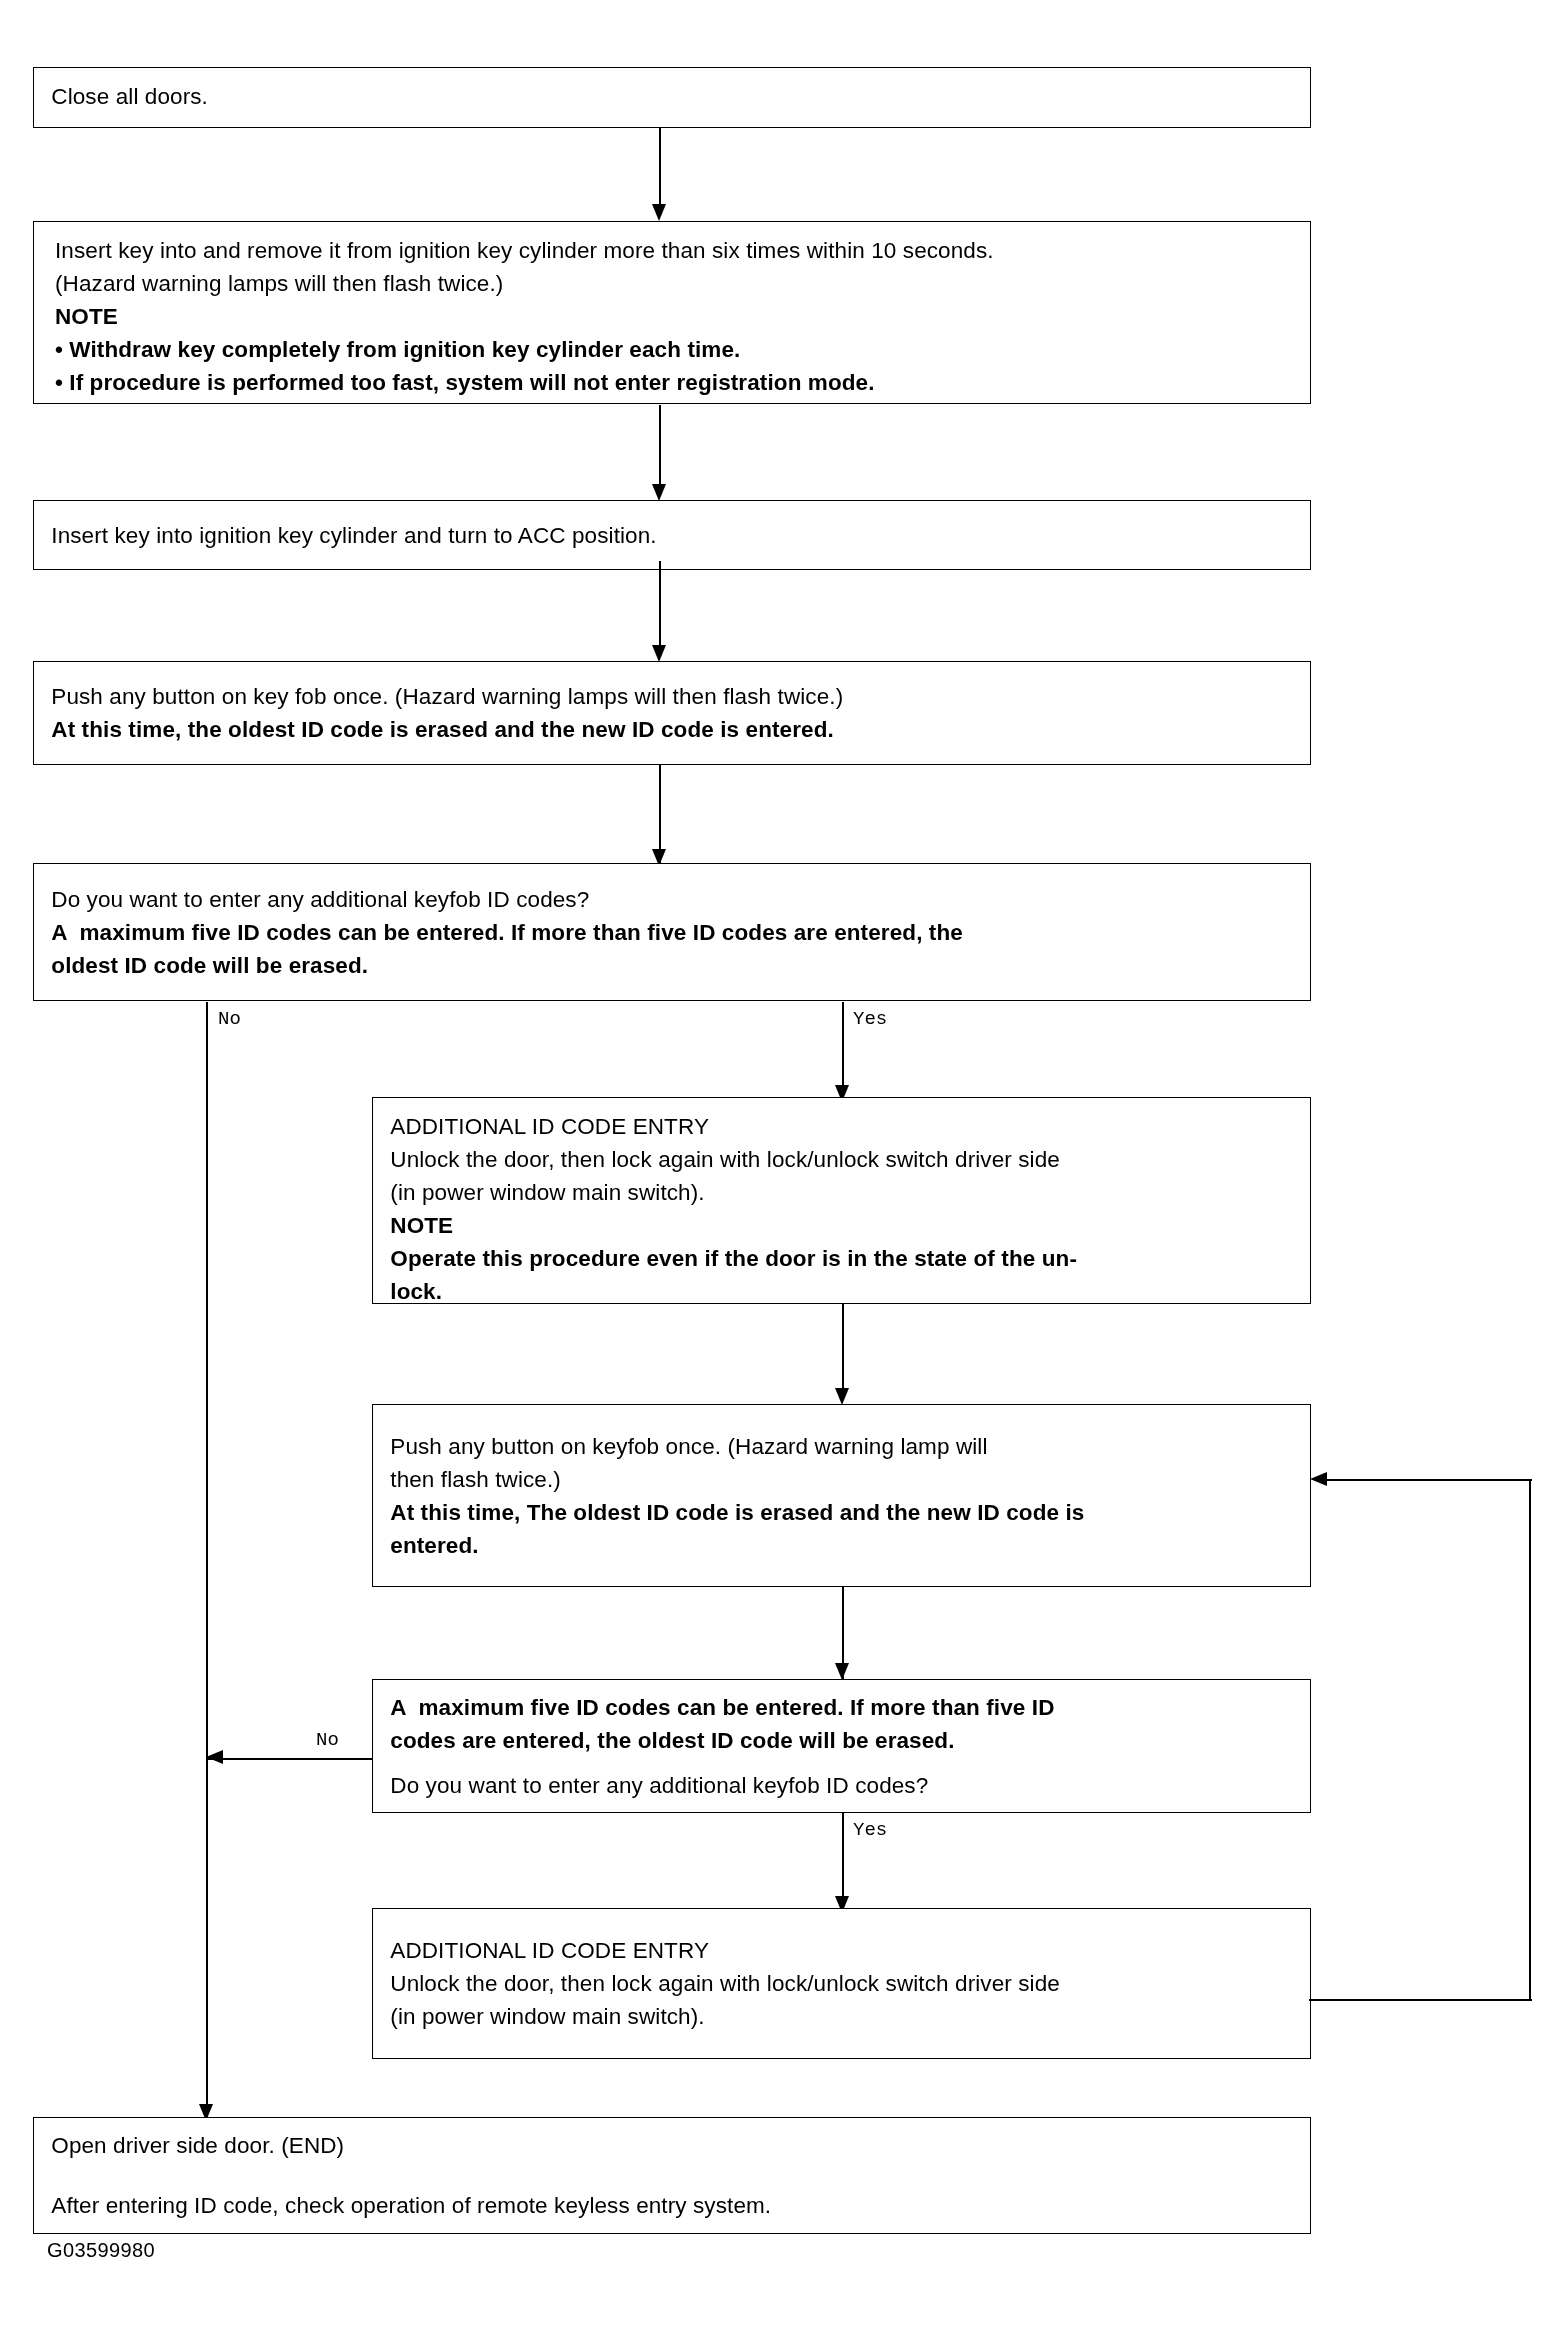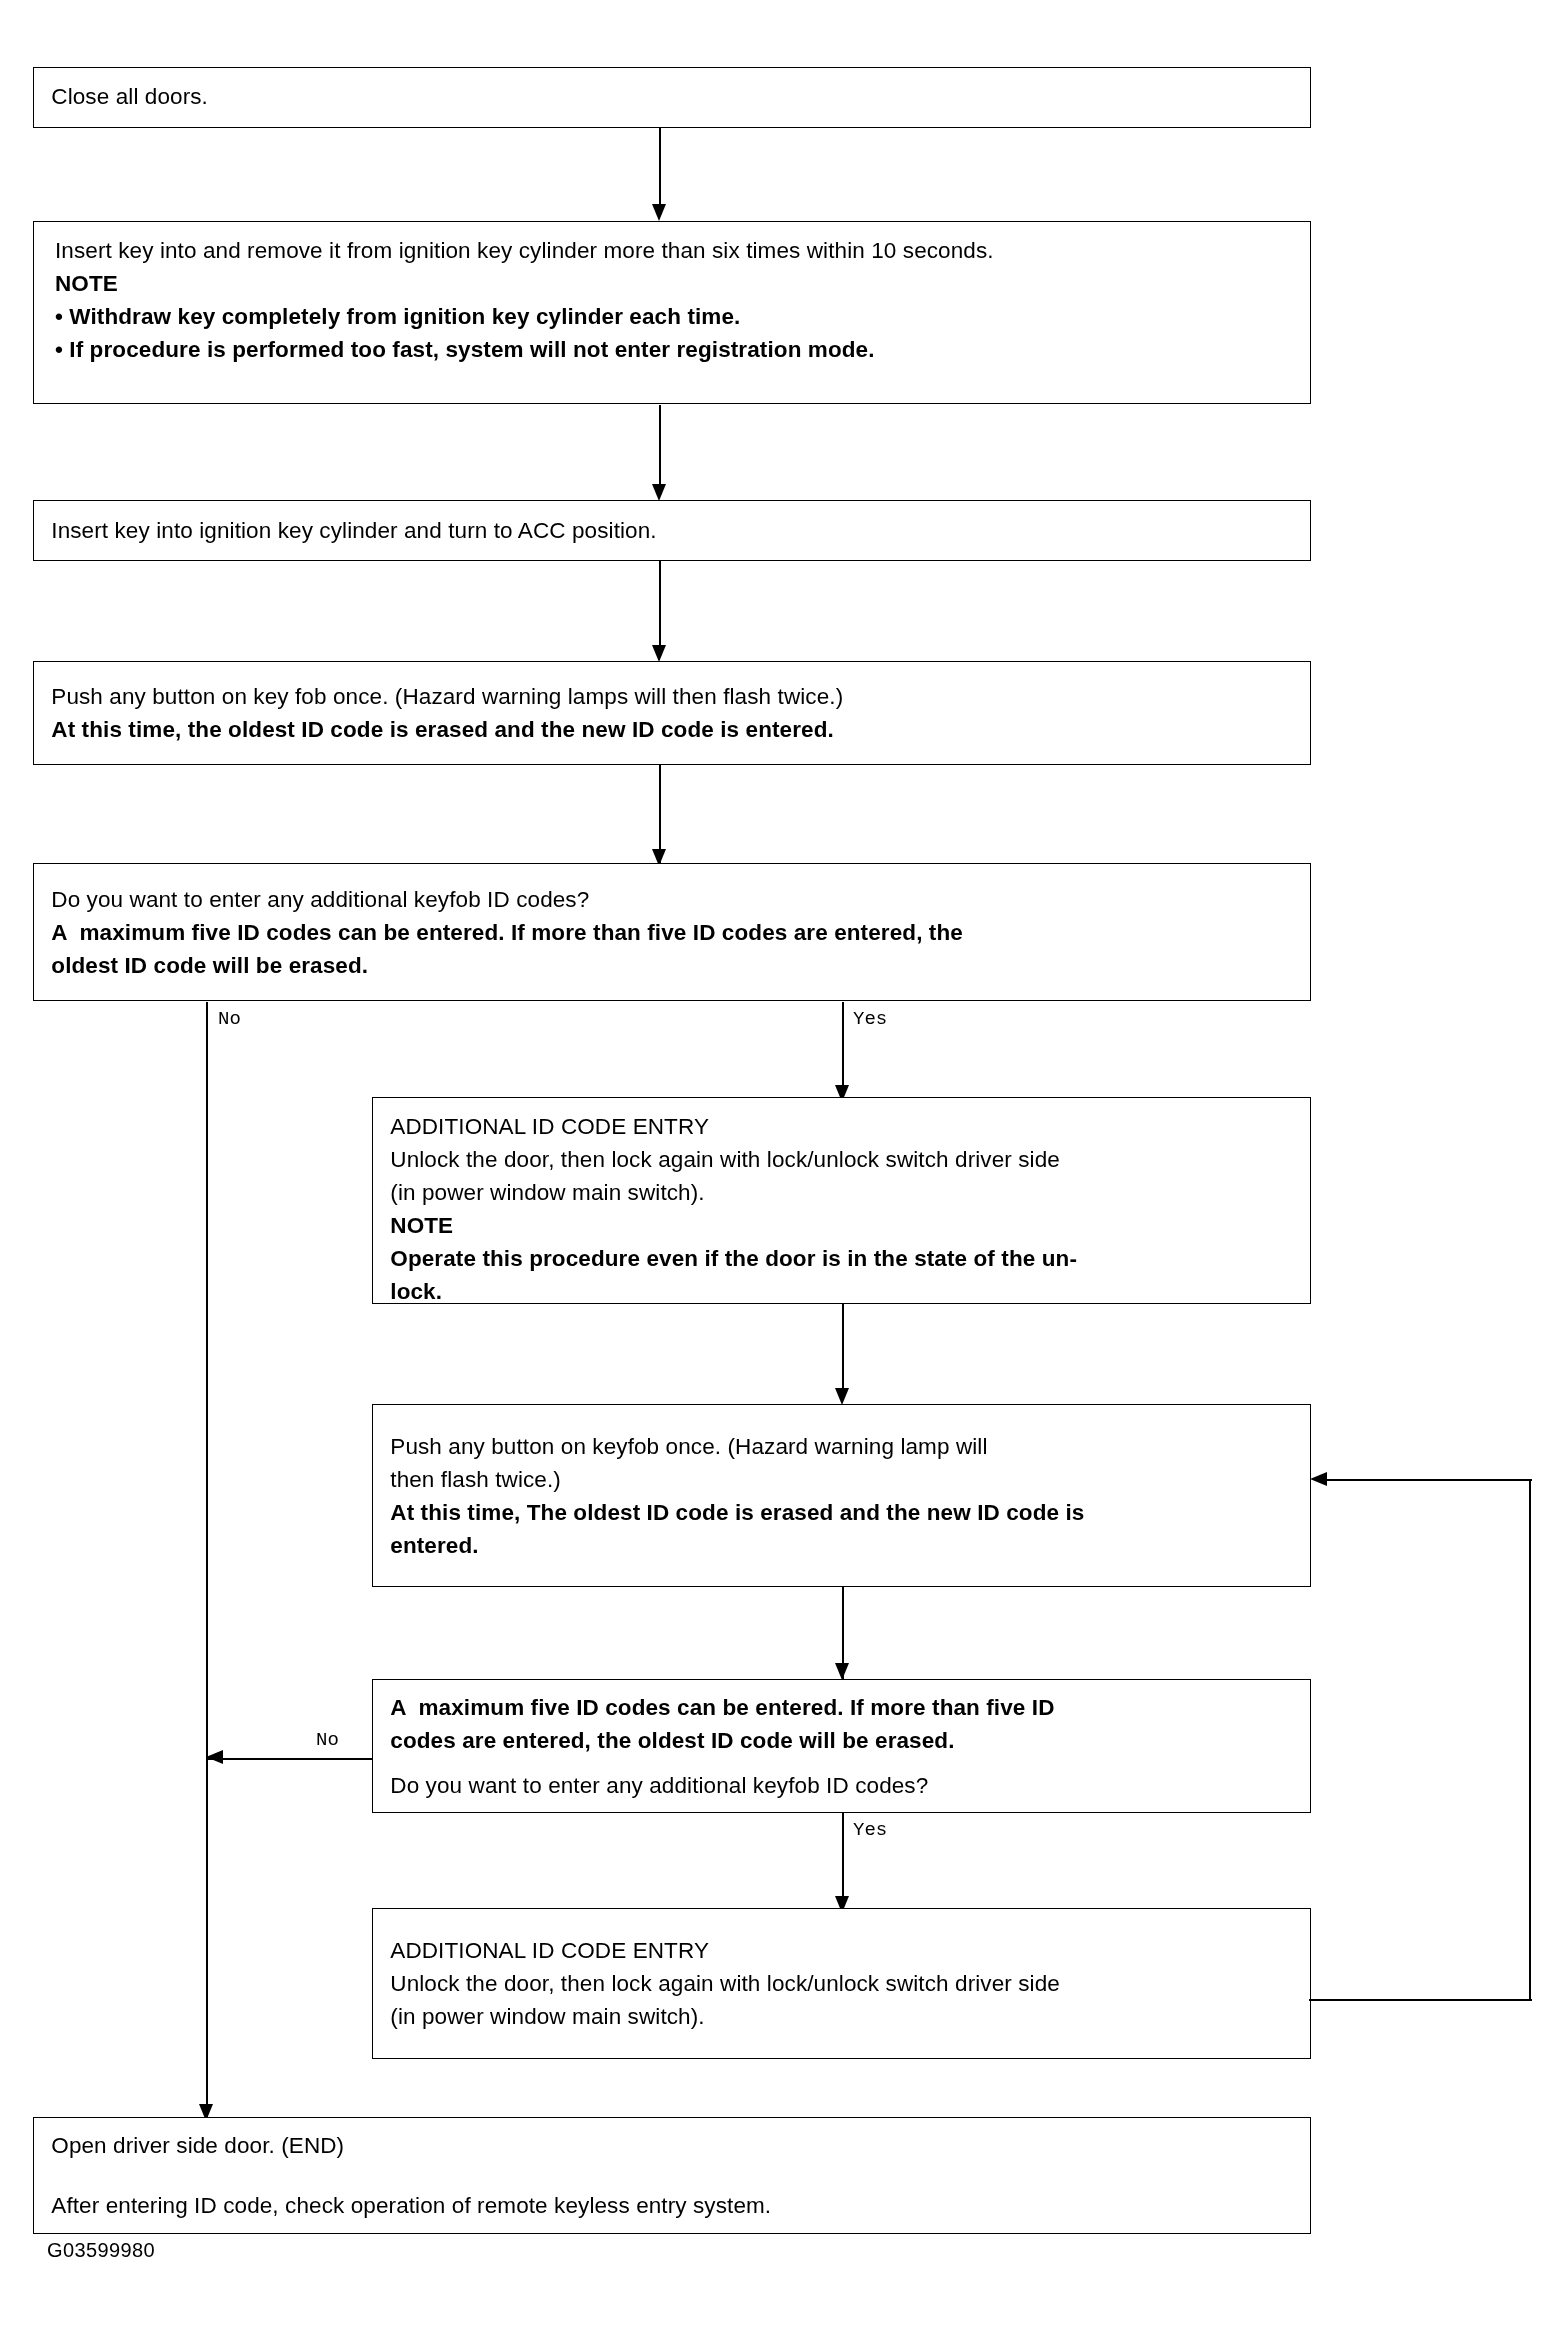--- a/index.html
+++ b/index.html
@@ -88,29 +88,30 @@
 
   <div class="fbox" style="left:33px; top:67px; width:1278px; height:61px; display:flex; ">
     <p>Close all doors.</p>
   </div>
 
   <div class="vline" style="left:659px; top:128px; height:86px;"></div>
   <div class="arrow-down" style="left:652px; top:204px;"></div>
 
   <div class="fbox" style="left:33px; top:221px; width:1278px; height:183px;padding-left:21px;">
     <p>Insert key into and remove it from ignition key cylinder more than six times within 10 seconds.</p>
+    <p>(Hazard warning lamps will then flash twice.)</p>
     <p class="b">NOTE</p>
     <p class="b">• Withdraw key completely from ignition key cylinder each time.</p>
     <p class="b">• If procedure is performed too fast, system will not enter registration mode.</p>
   </div>
 
   <div class="vline" style="left:659px; top:405px; height:90px;"></div>
   <div class="arrow-down" style="left:652px; top:484px;"></div>
 
-  <div class="fbox" style="left:33px; top:500px; width:1278px; height:61px; display:flex; align-items:center;">
+  <div class="fbox" style="left:33px; top:500px; width:1278px; height:70px; display:flex; align-items:center;">
     <p>Insert key into ignition key cylinder and turn to ACC position.</p>
   </div>
 
   <div class="vline" style="left:659px; top:561px; height:95px;"></div>
   <div class="arrow-down" style="left:652px; top:645px;"></div>
 
   <div class="fbox" style="left:33px; top:661px; width:1278px; height:104px; display:flex; flex-direction:column; justify-content:center;">
     <p>Push any button on key fob once. (Hazard warning lamps will then flash twice.)</p>
     <p class="b">At this time, the oldest ID code is erased and the new ID code is entered.</p>
   </div>

